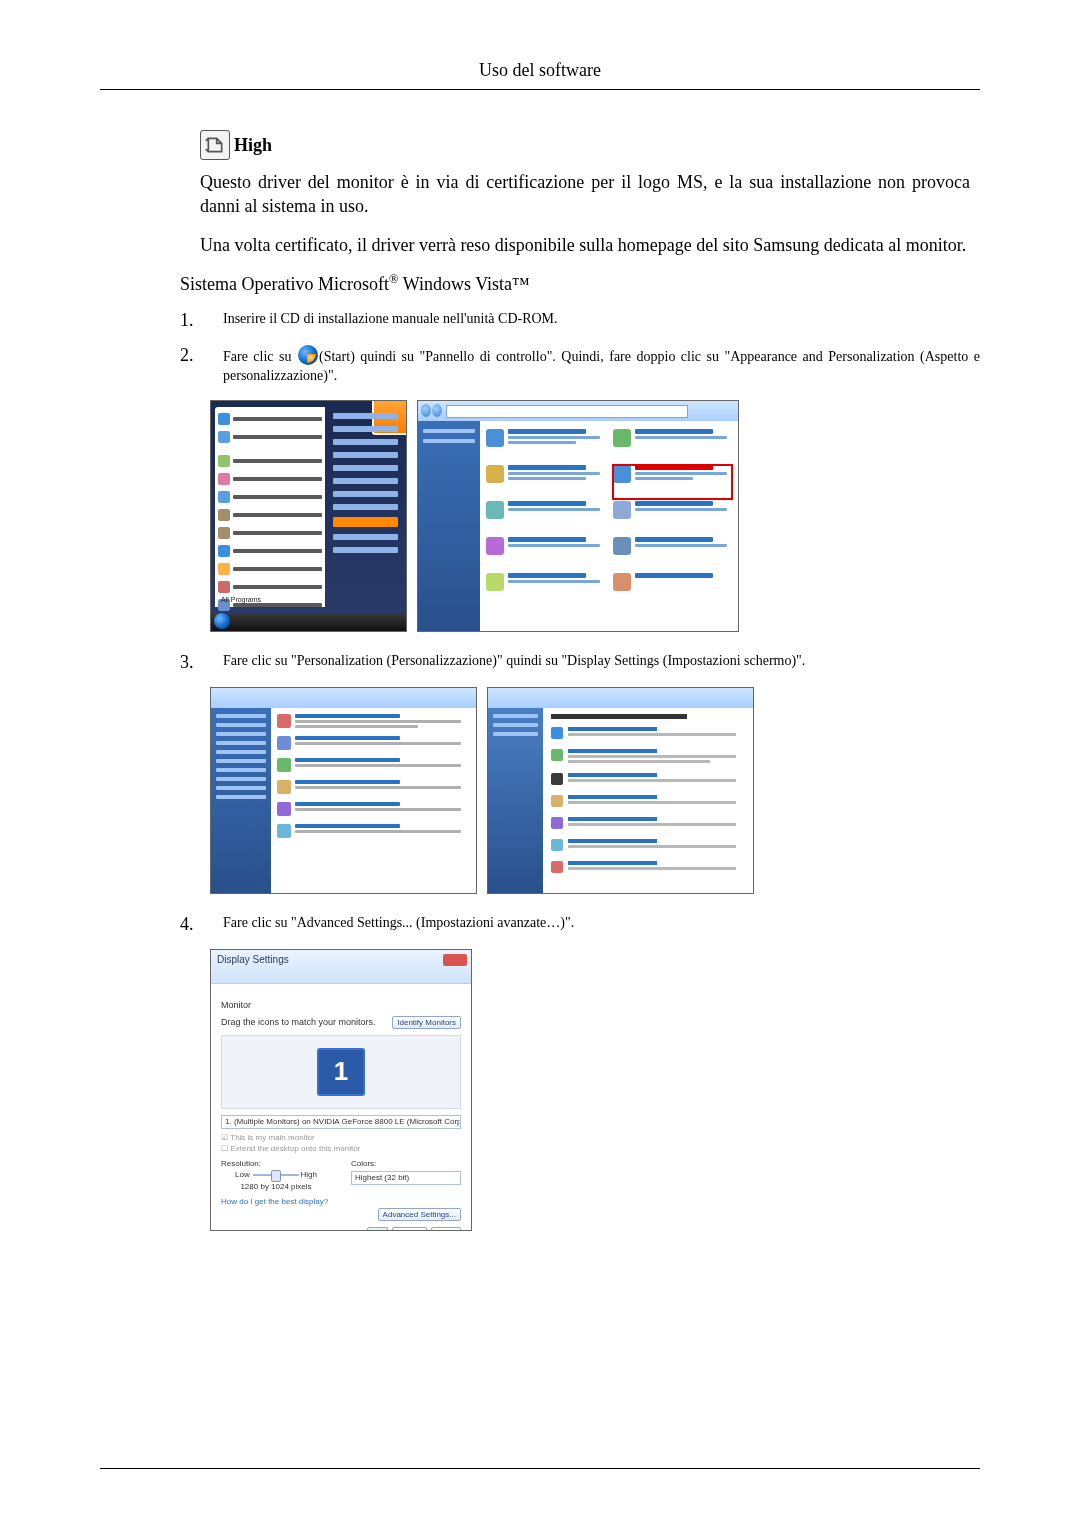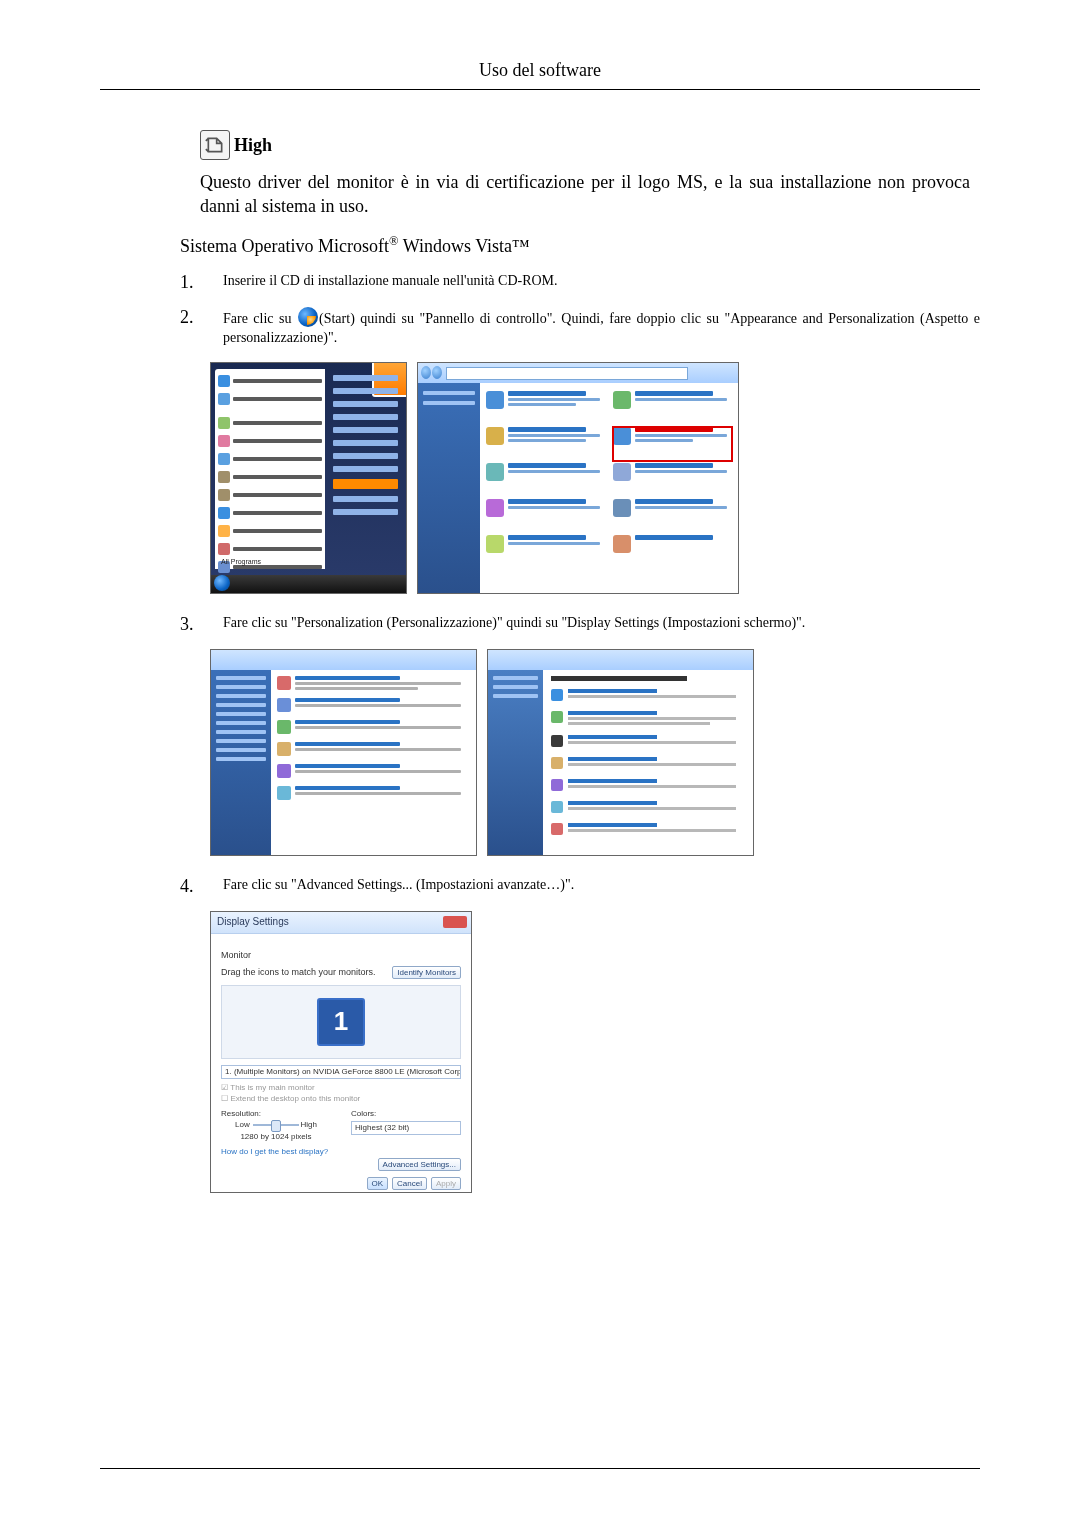--- a/index.html
+++ b/index.html
@@ -438,21 +438,21 @@
     width: 50%;
   }
   .ap-row .as {
     height: 3px;
     background: #b8b8b8;
     width: 95%;
   }
 
   
   .ds-title {
-    height: 22px;
+    height: 34px;
     background: linear-gradient(#eaf3ff,#d0e3fb);
     border-bottom: 1px solid #b8cfee;
     font-size: 10px;
     font-family: Arial, sans-serif;
     color: #2a3a5a;
     padding: 4px 6px;
     box-sizing: border-box;
     position: relative;
   }
   .ds-close {
@@ -591,20 +591,21 @@
   <div class="note-block">
     <div class="note-row">
       <span class="note-icon">
         <svg viewBox="0 0 24 24">
             <path d="M4 4 L14 4 L20 10 L20 20 L4 20 Z M14 4 L14 10 L20 10 M4 4 L1 7 M4 20 L1 17"></path>
           </svg>
       </span>
       <span class="note-label">High</span>
     </div>
     <p class="para">Questo driver del monitor è in via di certificazione per il logo MS, e la sua installazione non provoca danni al sistema in uso.</p>
+    <p class="para">Una volta certificato, il driver verrà reso disponibile sulla homepage del sito Samsung dedicata al monitor.</p>
   </div>
 
 
   <div class="indent-block">
     <p class="para">
       <span>Sistema Operativo Microsoft</span><sup>®</sup><span> Windows Vista™</span>
     </p>
 
     <div class="ol-row">
       <div class="ol-num">1.</div>

